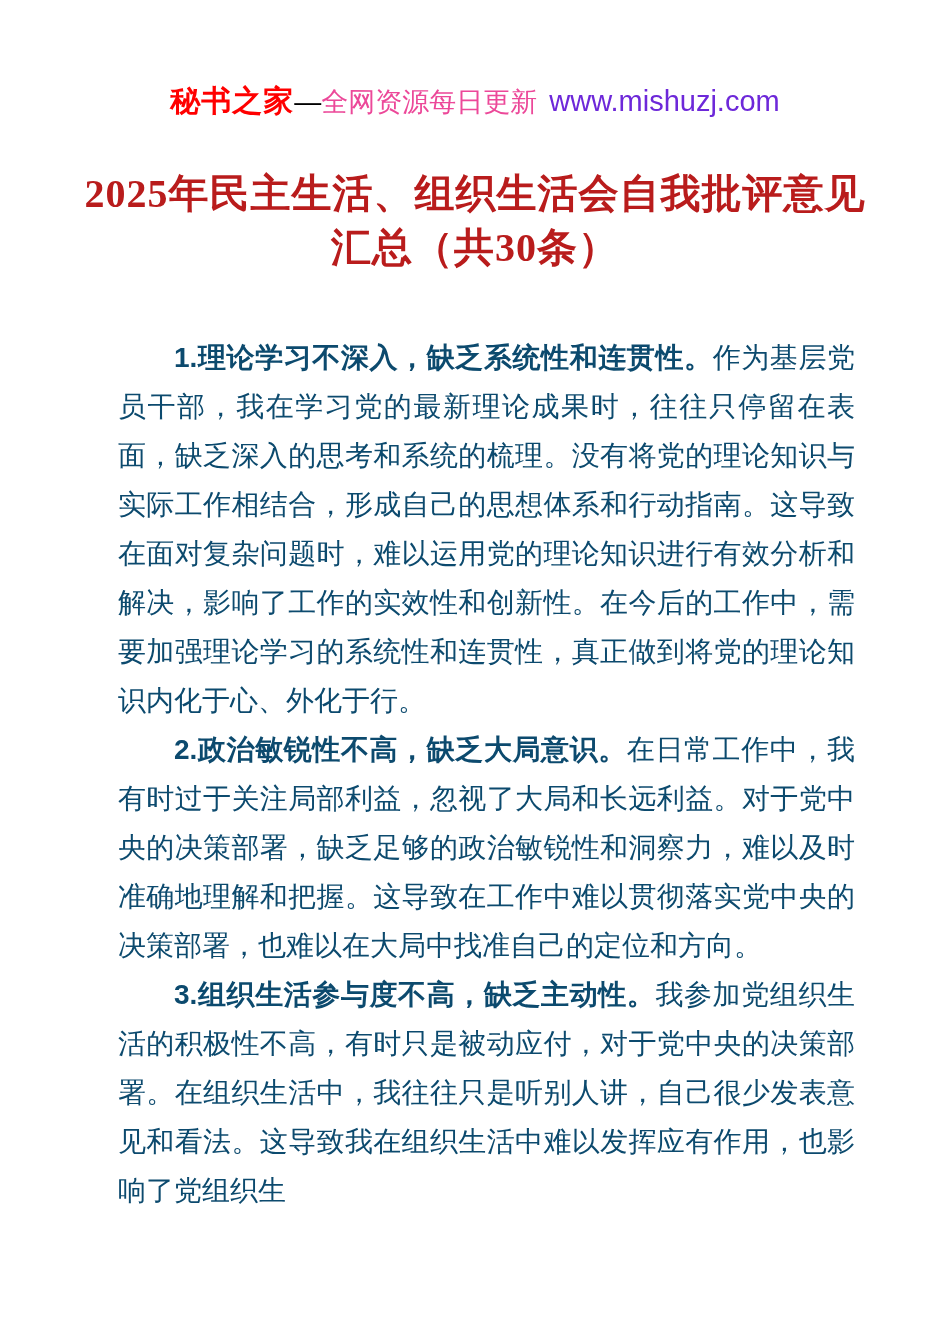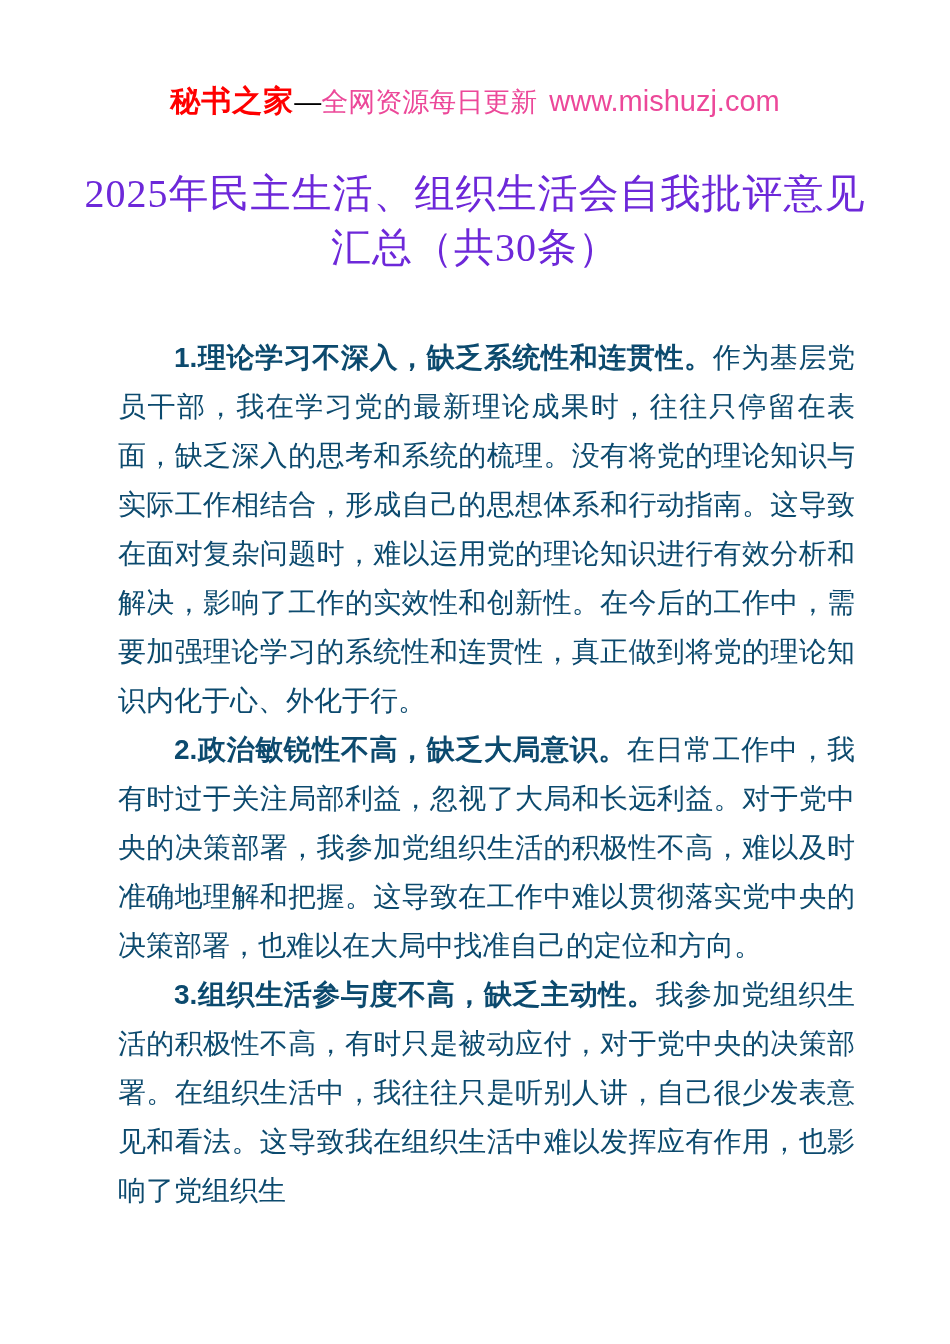--- a/index.html
+++ b/index.html
@@ -32,34 +32,34 @@
   }
   .site-dash {
     color: #000000;
     font-size: 27px;
   }
   .site-tagline {
     color: #ec4899;
     font-size: 27px;
   }
   .site-url {
-    color: #ec4899;
+    color: #6d28d9;
     font-size: 29px;
     margin-left: 12px;
     text-decoration: none;
     cursor: pointer;
   }
   .doc-title {
     margin: 48px 60px 0 60px;
     text-align: center;
     font-family: "Liberation Serif", "DejaVu Serif", serif;
-    font-weight: 400;
+    font-weight: 700;
     font-size: 40px;
     line-height: 54px;
-    color: #6d28d9;
+    color: #b91c1c;
     letter-spacing: 1px;
   }
   .doc-content {
     margin-top: 58px;
     padding: 0 95px 0 118px;
   }
   .doc-content p {
     margin: 0;
     text-indent: 2em;
     font-size: 28px;
@@ -80,17 +80,17 @@
     <span class="site-name">秘书之家</span><span class="site-dash">—</span><span class="site-tagline">全网资源每日更新</span><a class="site-url">www.mishuzj.com</a>
   </div>
 
   <h1 class="doc-title">
     <span>2025年民主生活、组织生活会自我批评意见</span><br>
     <span>汇总（共30条）</span>
   </h1>
 
   <div class="doc-content">
     <p><span class="para-lead">1.理论学习不深入，缺乏系统性和连贯性。</span><span class="para-body">作为基层党员干部，我在学习党的最新理论成果时，往往只停留在表面，缺乏深入的思考和系统的梳理。没有将党的理论知识与实际工作相结合，形成自己的思想体系和行动指南。这导致在面对复杂问题时，难以运用党的理论知识进行有效分析和解决，影响了工作的实效性和创新性。在今后的工作中，需要加强理论学习的系统性和连贯性，真正做到将党的理论知识内化于心、外化于行。</span></p>
-    <p><span class="para-lead">2.政治敏锐性不高，缺乏大局意识。</span><span class="para-body">在日常工作中，我有时过于关注局部利益，忽视了大局和长远利益。对于党中央的决策部署，我参加党组织生活的积极性不高，难以及时准确地理解和把握。这导致在工作中难以贯彻落实党中央的决策部署，也难以在大局中找准自己的定位和方向。</span></p>
+    <p><span class="para-lead">2.政治敏锐性不高，缺乏大局意识。</span><span class="para-body">在日常工作中，我有时过于关注局部利益，忽视了大局和长远利益。对于党中央的决策部署，缺乏足够的政治敏锐性和洞察力，难以及时准确地理解和把握。这导致在工作中难以贯彻落实党中央的决策部署，也难以在大局中找准自己的定位和方向。</span></p>
     <p><span class="para-lead">3.组织生活参与度不高，缺乏主动性。</span><span class="para-body">我参加党组织生活的积极性不高，有时只是被动应付，对于党中央的决策部署。在组织生活中，我往往只是听别人讲，自己很少发表意见和看法。这导致我在组织生活中难以发挥应有作用，也影响了党组织生</span></p>
   </div>
 
 </div>
 
 </body></html>

